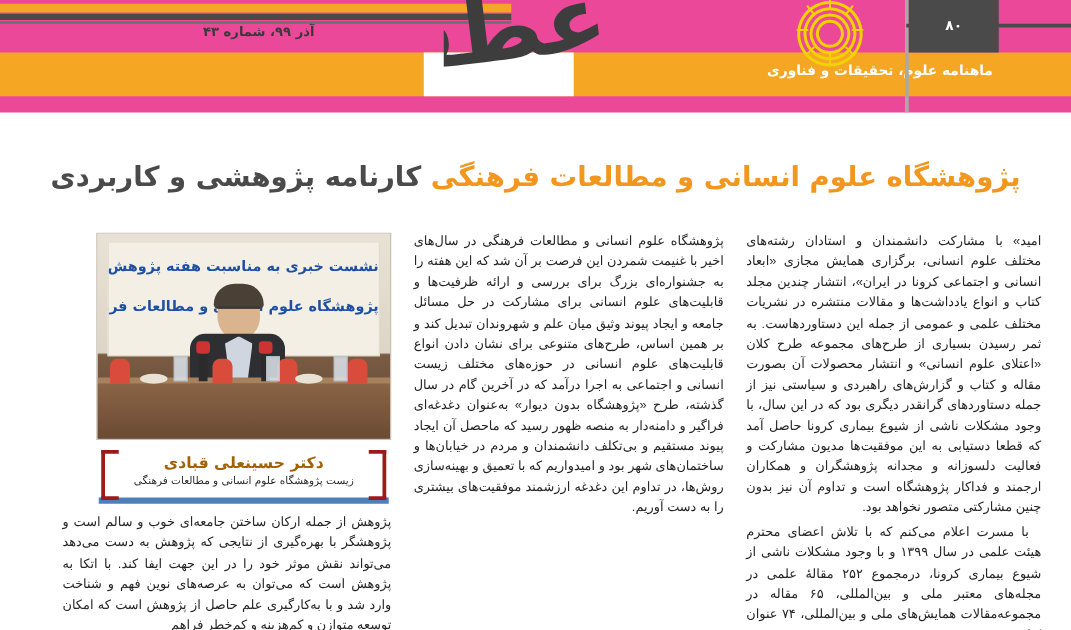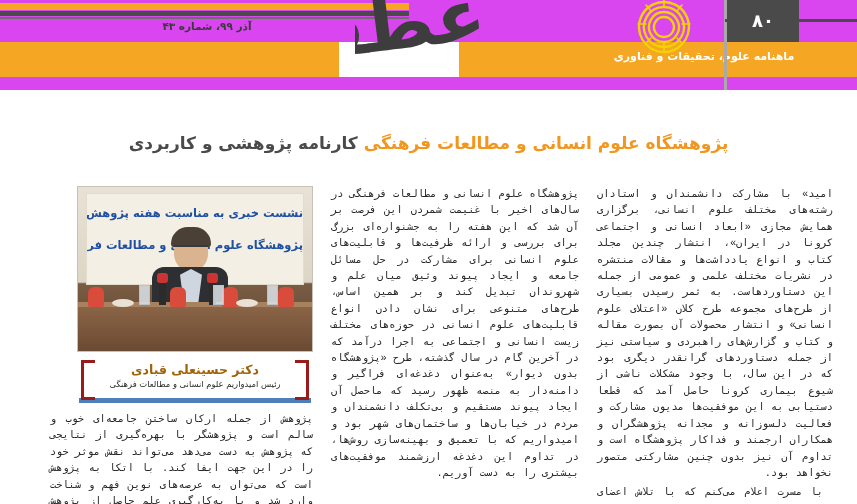--- a/index.html
+++ b/index.html
@@ -14,21 +14,21 @@
     font-family: "DejaVu Sans", "Liberation Sans", sans-serif;
     direction: rtl;
     position: relative;
   }
 
   
   .masthead {
     position: relative;
     width: 857px;
     height: 90px;
-    background: #d946ef;
+    background: #ec4899;
     overflow: hidden;
   }
   .rule-orange {
     position: absolute;
     top: 3px;
     right: 448px;
     width: 409px;
     height: 7px;
     background: #F5A623;
   }
@@ -131,21 +131,21 @@
     width: 72px;
     height: 42px;
     background: #4A4A4A;
     z-index: 6;
   }
   .page-num-box span {
     display: block;
     text-align: center;
     line-height: 42px;
     color: #ffffff;
-    font-size: 18px;
+    font-size: 11px;
     font-weight: bold;
   }
   .vert-divider {
     position: absolute;
     top: 0px;
     right: 130px;
     width: 3px;
     height: 90px;
     background: #A9A9A9;
     z-index: 3;
@@ -164,21 +164,21 @@
   .headline-zone {
     position: absolute;
     top: 112px;
     right: 0;
     width: 857px;
     height: 62px;
     background: #ffffff;
   }
   .headline {
     text-align: center;
-    font-size: 17px;
+    font-size: 22px;
     font-weight: bold;
     line-height: 62px;
     white-space: nowrap;
     letter-spacing: -0.3px;
     font-family: "DejaVu Sans", "Liberation Sans", sans-serif;
   }
   .hl-dark { color: #4A4A4A; }
   .hl-orange { color: #F2961E; }
 
   
@@ -213,21 +213,21 @@
     padding-right: 8px;
     padding-left: 50px;
   }
   .ptext {
     font-size: 10.3px;
     line-height: 16.4px;
     color: #262626;
     text-align: justify;
     text-justify: inter-word;
     margin: 0 0 3px 0;
-    font-family: Liberation Mono, monospace;
+    font-family: Liberation Sans, sans-serif;
   }
   .ptext.indent { text-indent: 10px; }
 
   
   .photo-block {
     width: 100%;
     margin-bottom: 6px;
   }
   .photo {
     position: relative;
@@ -498,21 +498,21 @@
         <div class="glassw" style="right:88px;"></div>
         <div class="glassw" style="right:162px;"></div>
         <div class="plate" style="right:54px;"></div>
         <div class="plate" style="right:178px;"></div>
       </div>
 
       <div class="caption-box">
         <div class="bracket bracket-r"></div>
         <div class="bracket bracket-l"></div>
         <div class="cap-name">دکتر حسینعلی قبادی</div>
-        <div class="cap-role">رئیس امیدواریم علوم انسانی و مطالعات فرهنگی</div>
+        <div class="cap-role">زیست پژوهشگاه علوم انسانی و مطالعات فرهنگی</div>
       </div>
 
       <div class="blue-rule"></div>
     </div>
 
     <p class="ptext">پژوهش از جمله ارکان ساختن جامعه‌ای خوب و سالم است و پژوهشگر با بهره‌گیری از نتایجی که پژوهش به دست می‌دهد می‌تواند نقش موثر خود را در این جهت ایفا کند. با اتکا به پژوهش است که می‌توان به عرصه‌های نوین فهم و شناخت وارد شد و با به‌کارگیری علم حاصل از پژوهش است که امکان توسعه متوازن و کم‌هزینه و کم‌خطر فراهم</p>
   </div>
 
 </div>
 

